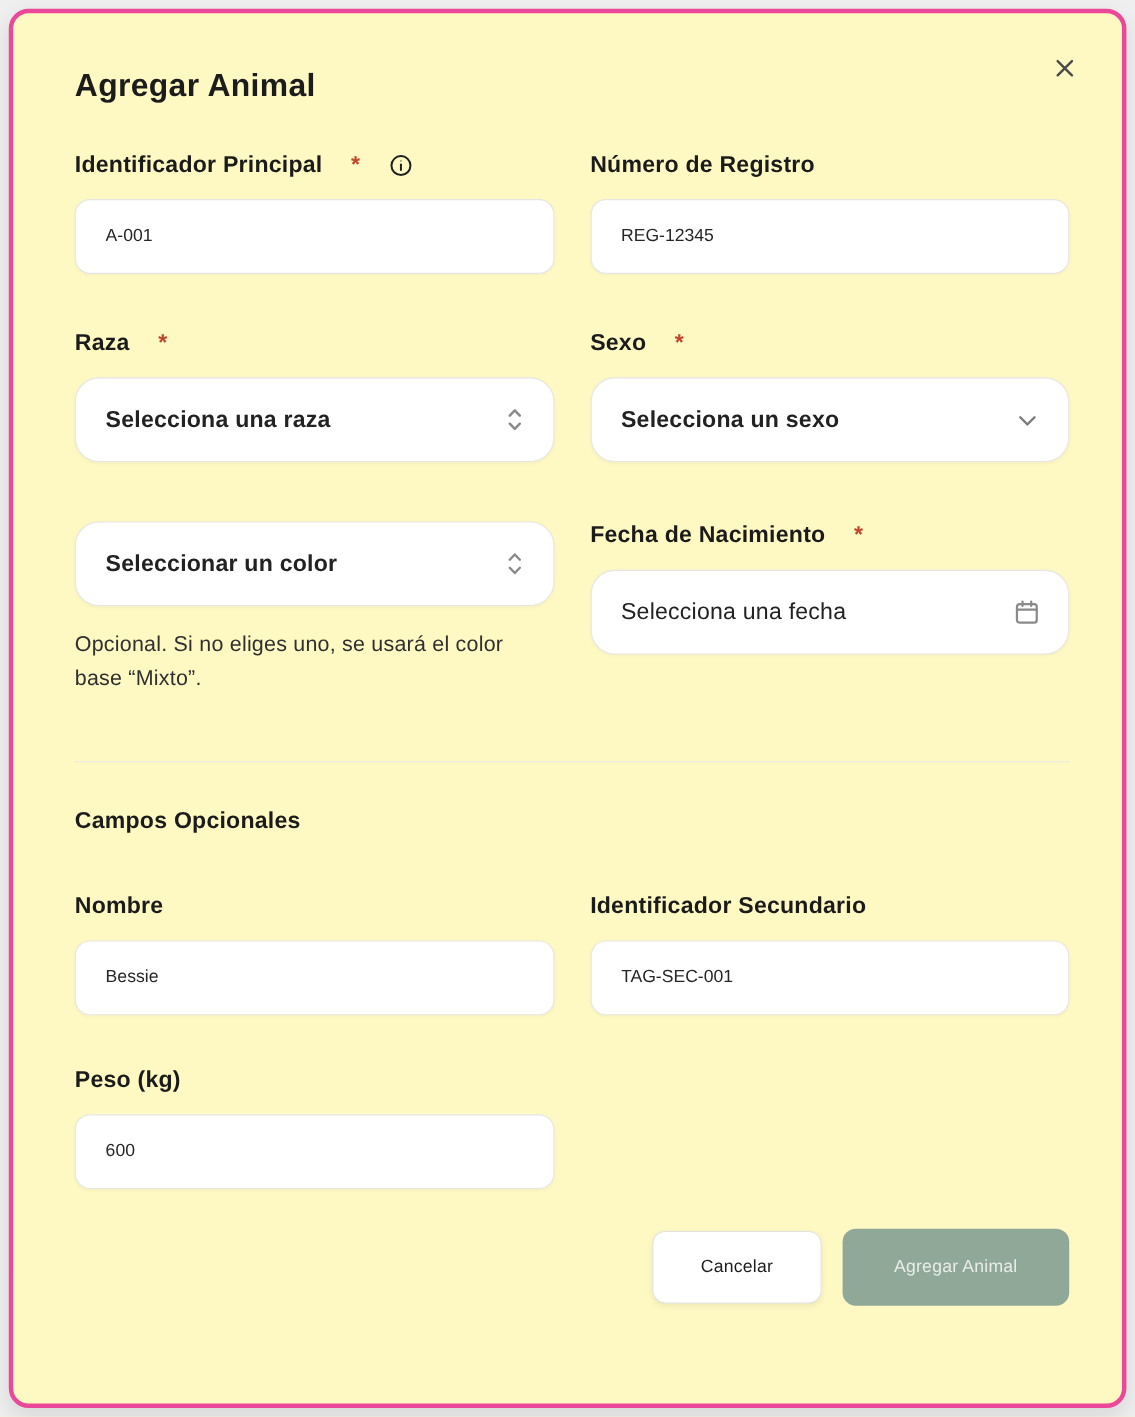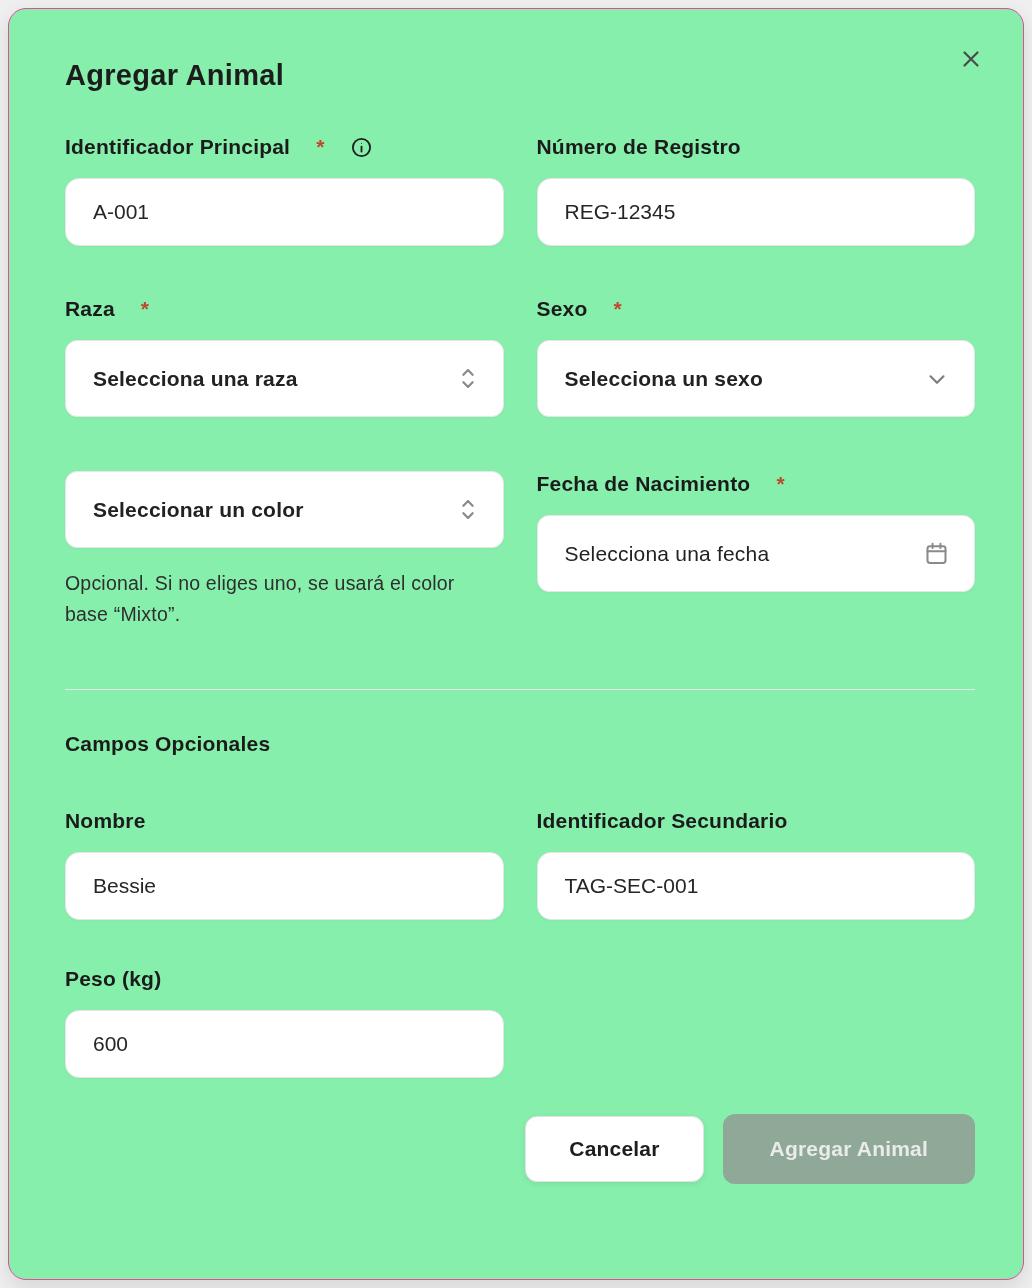--- a/index.html
+++ b/index.html
@@ -6,22 +6,22 @@
   html, body { margin: 0; padding: 0; }
   body {
     width: 1032px; height: 1288px;
     background: #efefef;
     font-family: "Liberation Sans", sans-serif;
     position: relative; overflow: hidden;
     color: #1d1d1d;
   }
   .modal {
     position: absolute; top: 8px; left: 8px; right: 8px; bottom: 8px;
-    background: #86efac;
-    border: 1px solid #ec4899;
+    background: #fef9c3;
+    border: 4px solid #ec4899;
     border-radius: 18px;
     box-shadow: 0 8px 20px rgba(0,0,0,.10);
     padding: 46px 48px 0 48px;
   }
   .close-btn {
     position: absolute; top: 32px; right: 34px;
     width: 36px; height: 36px;
     display: flex; align-items: center; justify-content: center;
     background: none; border: none; cursor: pointer; padding: 0;
   }
@@ -51,28 +51,28 @@
     font-size: 21px; font-weight: 600; color: #1b1b1b; letter-spacing: .2px;
   }
   .req { font-size: 21px; font-weight: 700; color: #c2452d; }
   .info-wrap { display: flex; align-items: center; cursor: pointer; }
   .text-input {
     width: 100%; height: 68px;
     border: 1px solid #e6e6e6; border-radius: 14px;
     background: #fff;
     padding: 0 27px;
     font-family: "Liberation Sans", sans-serif;
-    font-size: 21px; font-weight: 500; color: #262626;
+    font-size: 16px; font-weight: 500; color: #262626;
     box-shadow: 0 1px 3px rgba(0,0,0,.03);
     outline: none;
   }
   .select-box {
     display: flex; align-items: center; justify-content: space-between;
     height: 77px;
-    border: 1px solid #e6e6e6; border-radius: 12px;
+    border: 1px solid #e6e6e6; border-radius: 22px;
     background: #fff;
     padding: 0 24px 0 27px;
     box-shadow: 0 1px 3px rgba(0,0,0,.03);
     cursor: pointer;
   }
   .select-box .sel-text { font-size: 21px; font-weight: 600; color: #222; letter-spacing: .2px; }
   .select-box.date .sel-text { font-weight: 400; }
   .helper {
     max-width: 438px;
     font-size: 19.5px; line-height: 1.6; color: #2f2f2f; letter-spacing: .2px;
@@ -85,21 +85,21 @@
     margin: 42px 0 0 8px;
     font-size: 21px; font-weight: 600; color: #1b1b1b; letter-spacing: .2px;
   }
   .footer {
     margin-top: 36px;
     display: flex; justify-content: flex-end; align-items: center; gap: 19px;
   }
   .btn {
     font-family: "Liberation Sans", sans-serif;
     border-radius: 12px; cursor: pointer;
-    font-size: 21px; font-weight: 700; letter-spacing: .2px;
+    font-size: 16px; font-weight: 400; letter-spacing: .2px;
   }
   .btn-cancel {
     height: 66px; padding: 0 43px;
     background: #ffffff; color: #1d1d1d;
     border: 1px solid #e2e2e2;
     box-shadow: 0 2px 6px rgba(0,0,0,.07);
   }
   .btn-submit {
     height: 70px; padding: 0 47px;
     background: #8FA897; color: #E9ECE9;

